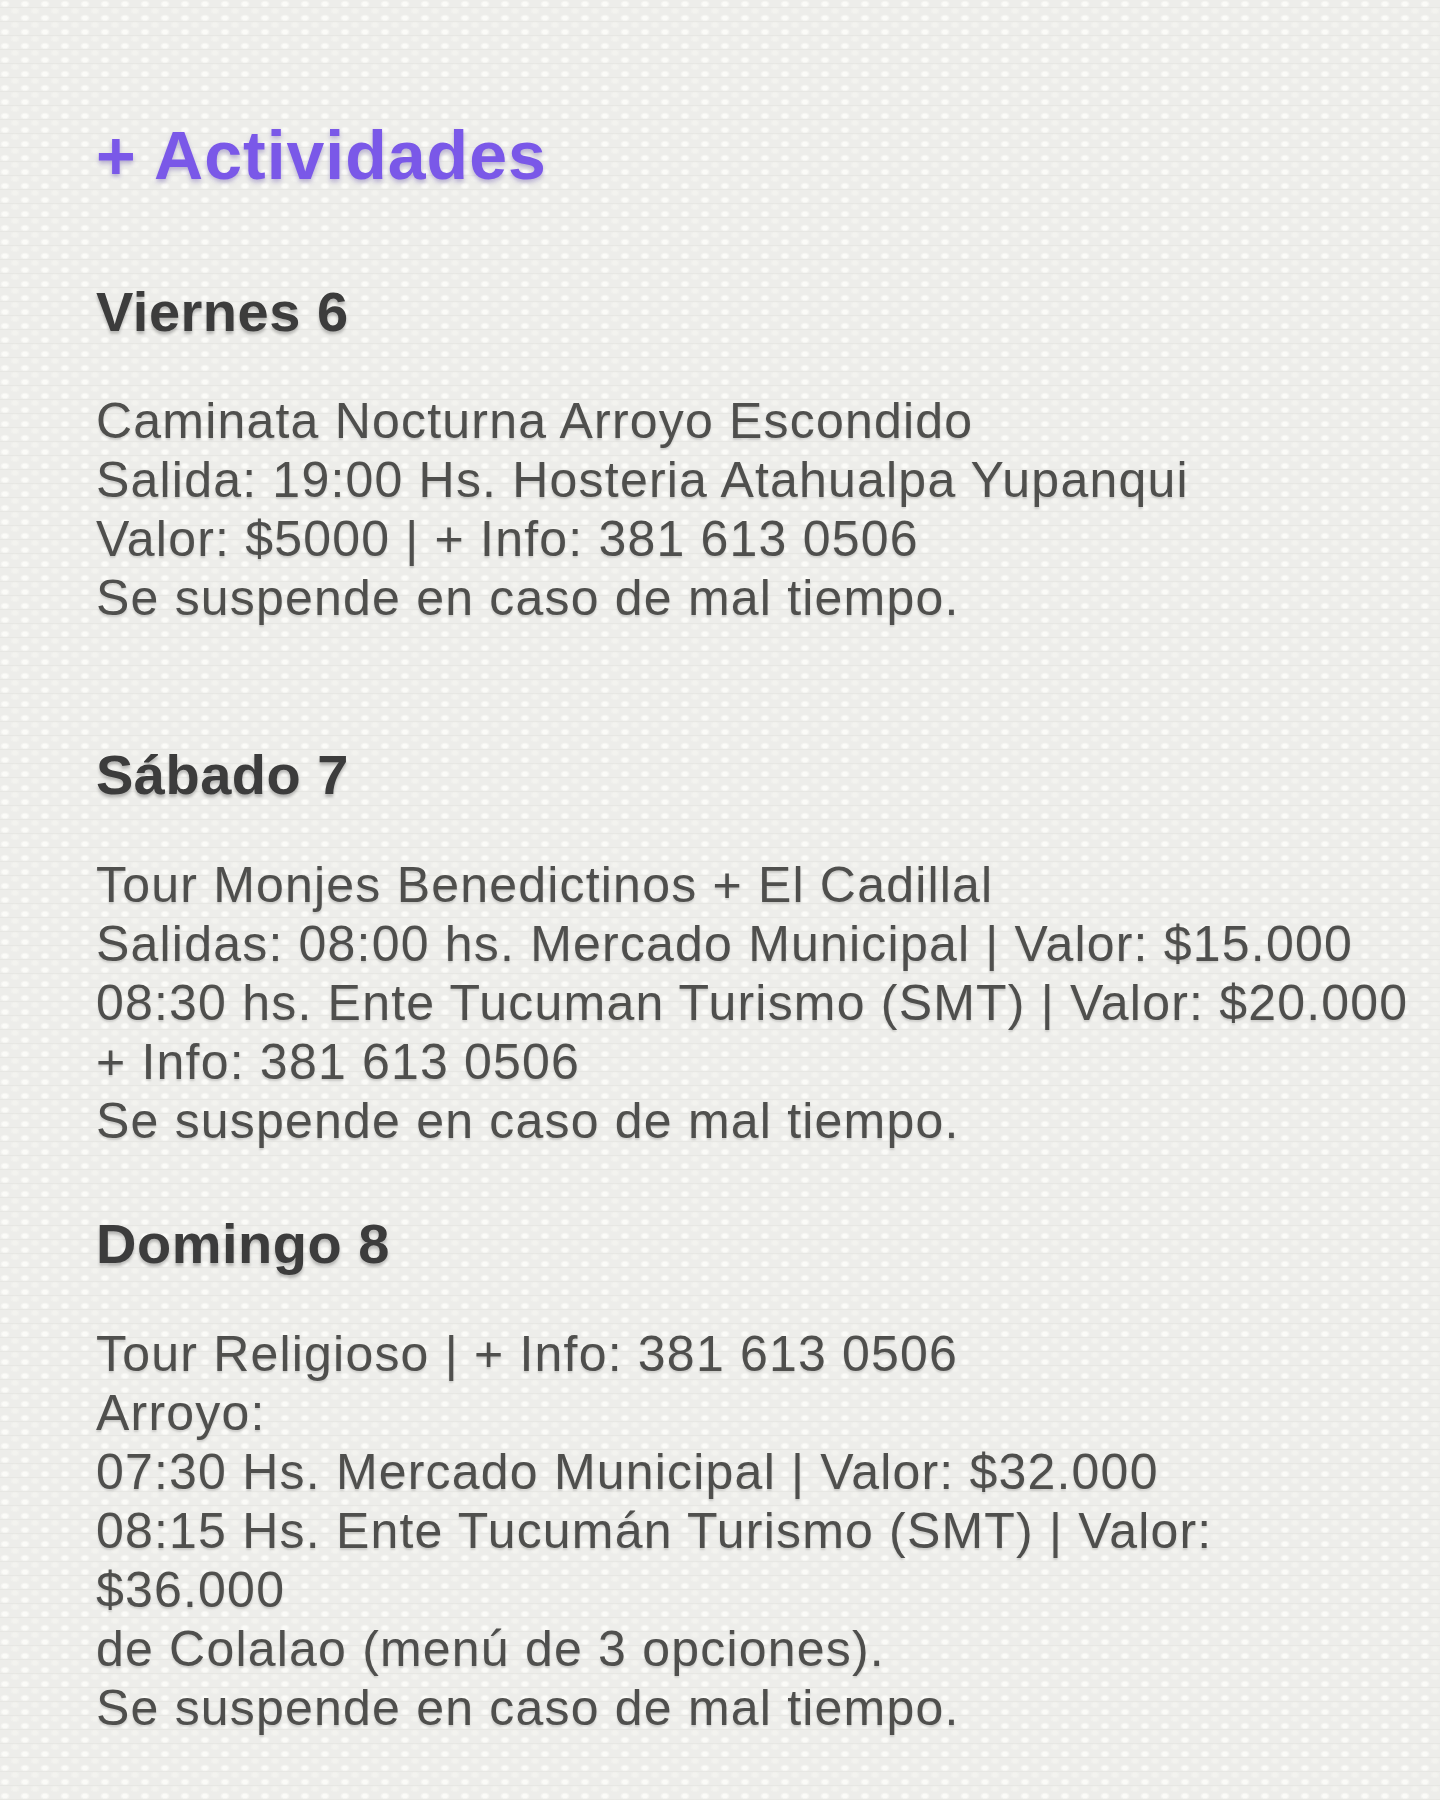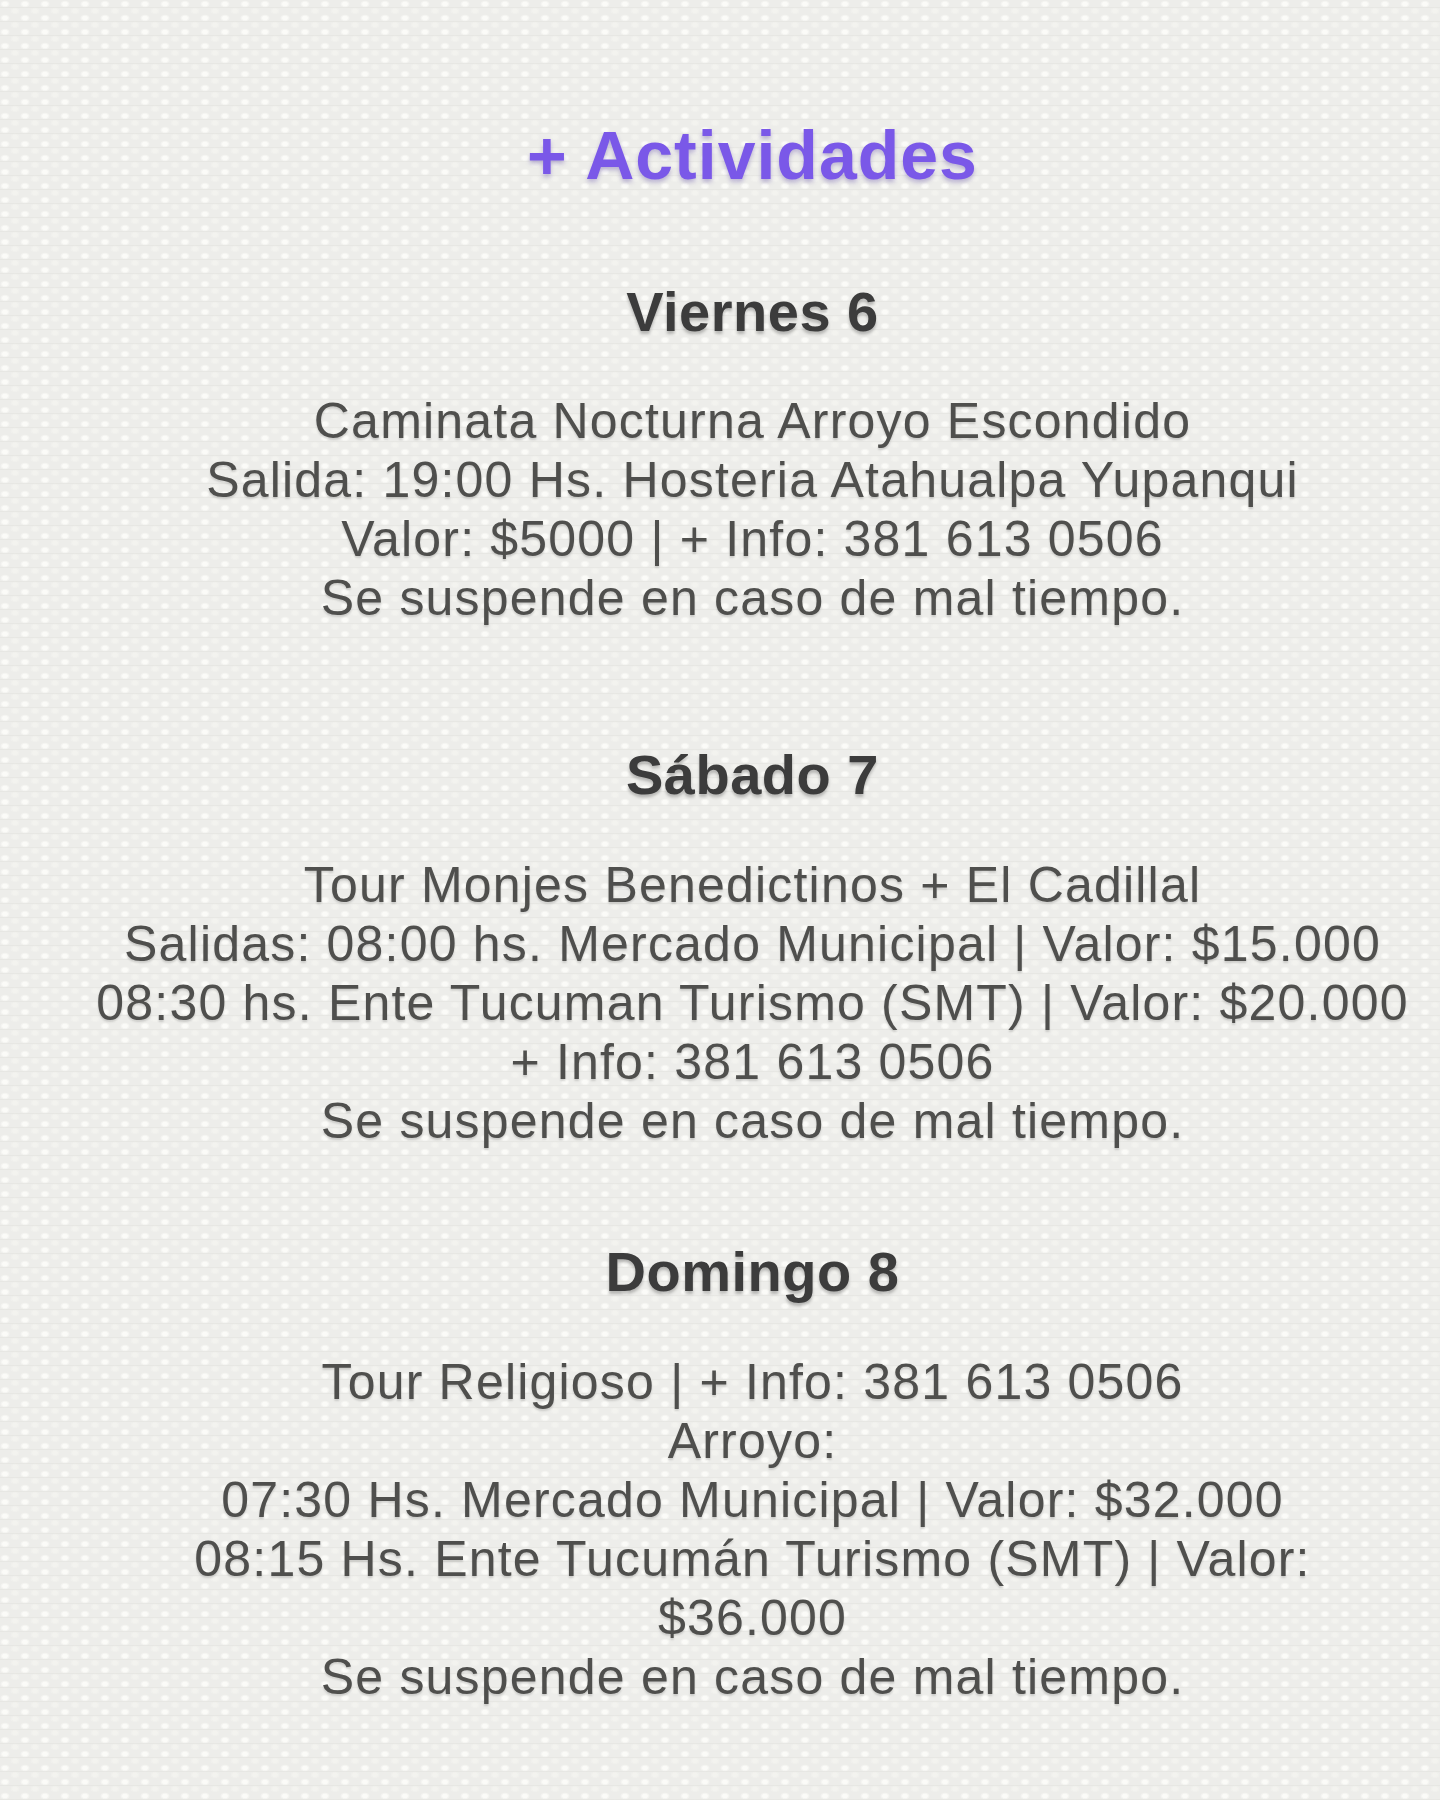--- a/index.html
+++ b/index.html
@@ -10,21 +10,21 @@
     font-family: "Liberation Sans", sans-serif;
     background-color: #ededea;
     
     background-image:
       radial-gradient(ellipse 7px 5px at 5px 4px,  #fbfbf8 35%, rgba(251,251,248,0) 72%),
       radial-gradient(ellipse 7px 5px at 15px 11px, #f3f3ef 35%, rgba(243,243,239,0) 72%),
       repeating-linear-gradient(0deg, rgba(210,210,204,0.22) 0px, rgba(210,210,204,0.22) 1px, rgba(0,0,0,0) 1px, rgba(0,0,0,0) 14px);
     background-size: 20px 14px, 20px 14px, auto;
   }
 
-  .poster { padding: 118px 31px 0 96px; text-align: center; }
+  .poster { padding: 118px 31px 0 96px; }
 
   h1 {
     margin: 0 0 88px 0;
     font-size: 68px;
     font-weight: bold;
     letter-spacing: 1px;
     line-height: 1.1;
     color: #7a58e8;
     text-shadow: 0 3px 4px rgba(90, 70, 160, 0.35);
   }
@@ -44,21 +44,21 @@
     font-size: 50px;
     line-height: 59px;
     letter-spacing: 1.2px;
     color: #4f4f4d;
     text-shadow: 0 2px 2px rgba(50, 50, 50, 0.18);
   }
 
   .activity .line { display: block; }
 
   .activity + .activity { margin-top: 116px; }
-  .activity.tight { margin-top: 90px; }
+  .activity.tight { margin-top: 62px; }
 </style>
 </head>
 <body>
 
 <div class="poster">
 
   <h1>+ Actividades</h1>
 
   <section class="activity">
     <h2>Viernes 6</h2>
@@ -81,17 +81,18 @@
     </p>
   </section>
 
   <section class="activity tight">
     <h2>Domingo 8</h2>
     <p>
       <span class="line">Tour Religioso | + Info: 381 613 0506</span>
       <span class="line">Arroyo:</span>
       <span class="line">07:30 Hs. Mercado Municipal | Valor: $32.000</span>
       <span class="line">08:15 Hs. Ente Tucumán Turismo (SMT) | Valor: $36.000</span>
+      <span class="line">de Colalao (menú de 3 opciones).</span>
       <span class="line">Se suspende en caso de mal tiempo.</span>
     </p>
   </section>
 
 </div>
 
 </body></html>

